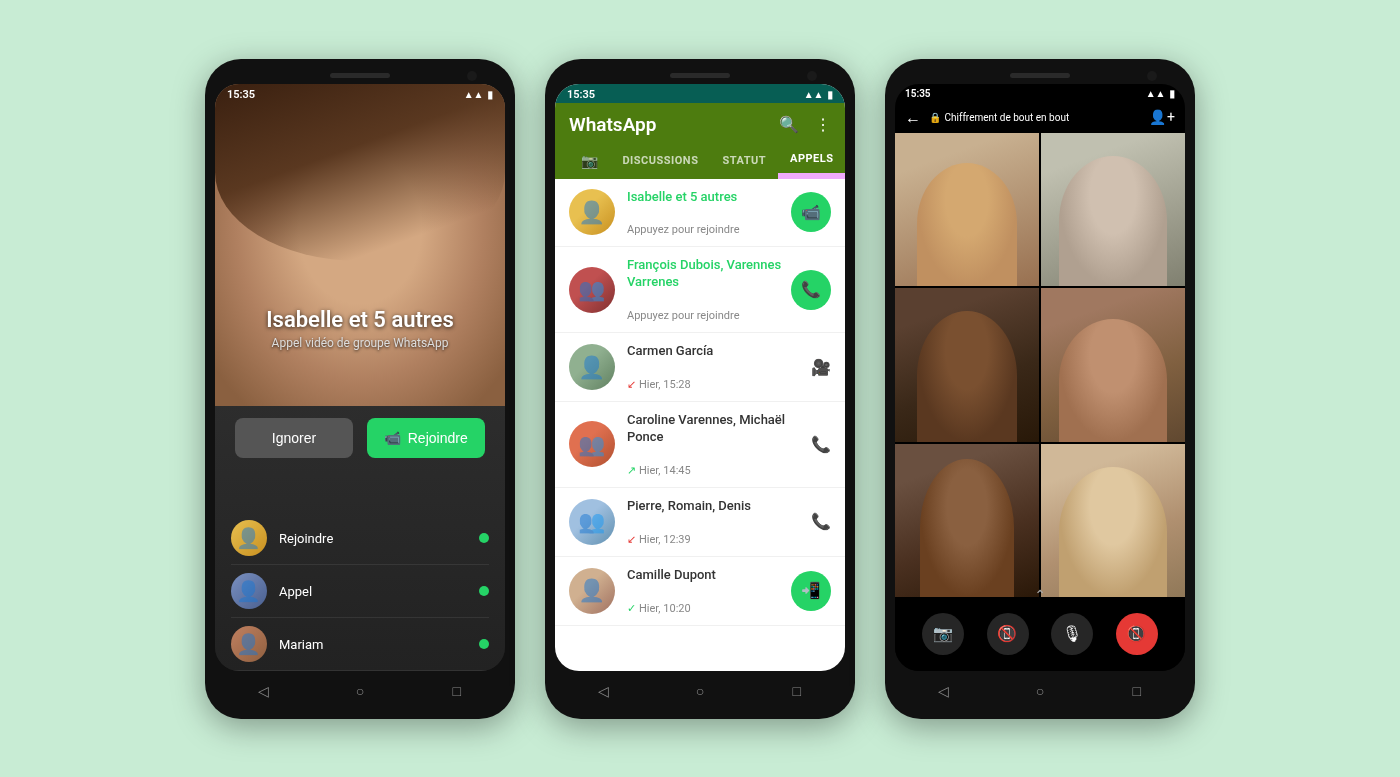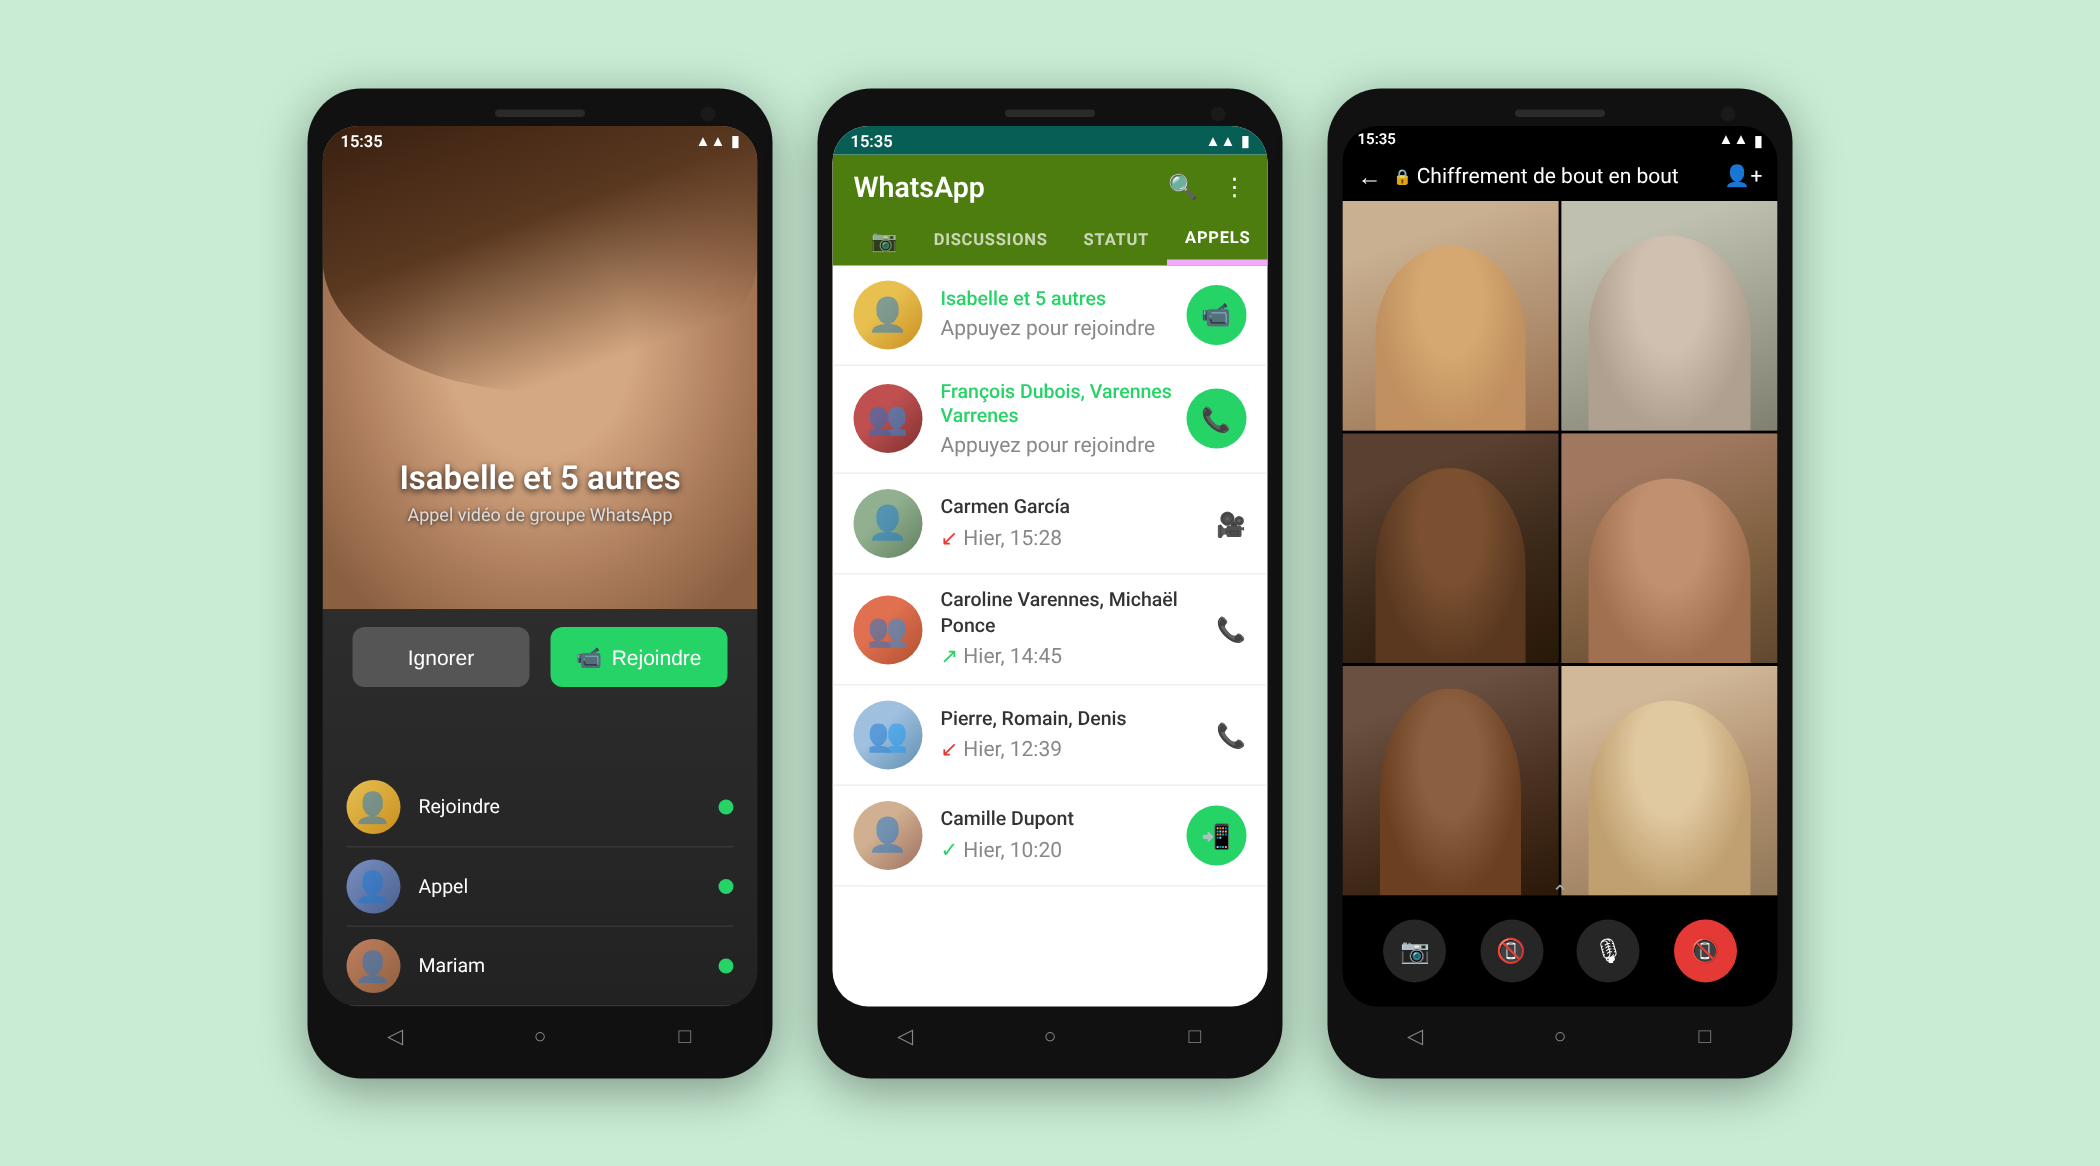--- a/index.html
+++ b/index.html
@@ -251,21 +251,21 @@
       padding: 8px 12px;
       font-size: 11px;
       font-weight: 700;
       color: rgba(255,255,255,0.7);
       letter-spacing: 0.5px;
       cursor: pointer;
       border-bottom: 2px solid transparent;
     }
     .wa-tab.active {
       color: #fff;
-      border-bottom: 4px solid #f0abfc;
+      border-bottom: 6px solid #f0abfc;
     }
     .wa-tab-camera {
       padding: 8px 12px;
       color: rgba(255,255,255,0.7);
       font-size: 14px;
     }
     .calls-list {
       flex: 1;
       overflow: hidden;
     }
@@ -292,23 +292,23 @@
     .call-av-6 { background: linear-gradient(135deg, #d0b090 40%, #a07060 100%); }
     .call-info-text { flex: 1; min-width: 0; }
     .call-contact {
       font-size: 13px;
       font-weight: 500;
       color: #25d366;
       line-height: 1.3;
     }
     .call-contact.normal { color: #333; }
     .call-meta {
-      font-size: 14px;
+      font-size: 11px;
       color: #888;
-      margin-top: 2px;
+      margin-top: 18px;
     }
     .call-action-btn {
       width: 40px;
       height: 40px;
       border-radius: 50%;
       background: #25d366;
       display: flex;
       align-items: center;
       justify-content: center;
       color: #fff;
@@ -351,21 +351,21 @@
       z-index: 10;
       background: linear-gradient(to bottom, rgba(0,0,0,0.5), transparent);
     }
     .back-arrow {
       color: #fff;
       font-size: 16px;
       margin-right: 8px;
     }
     .call-encryption {
       color: #fff;
-      font-size: 14px;
+      font-size: 10px;
       flex: 1;
       display: flex;
       align-items: center;
       gap: 3px;
     }
     .add-participant {
       color: #fff;
       font-size: 14px;
     }
     .video-controls {

